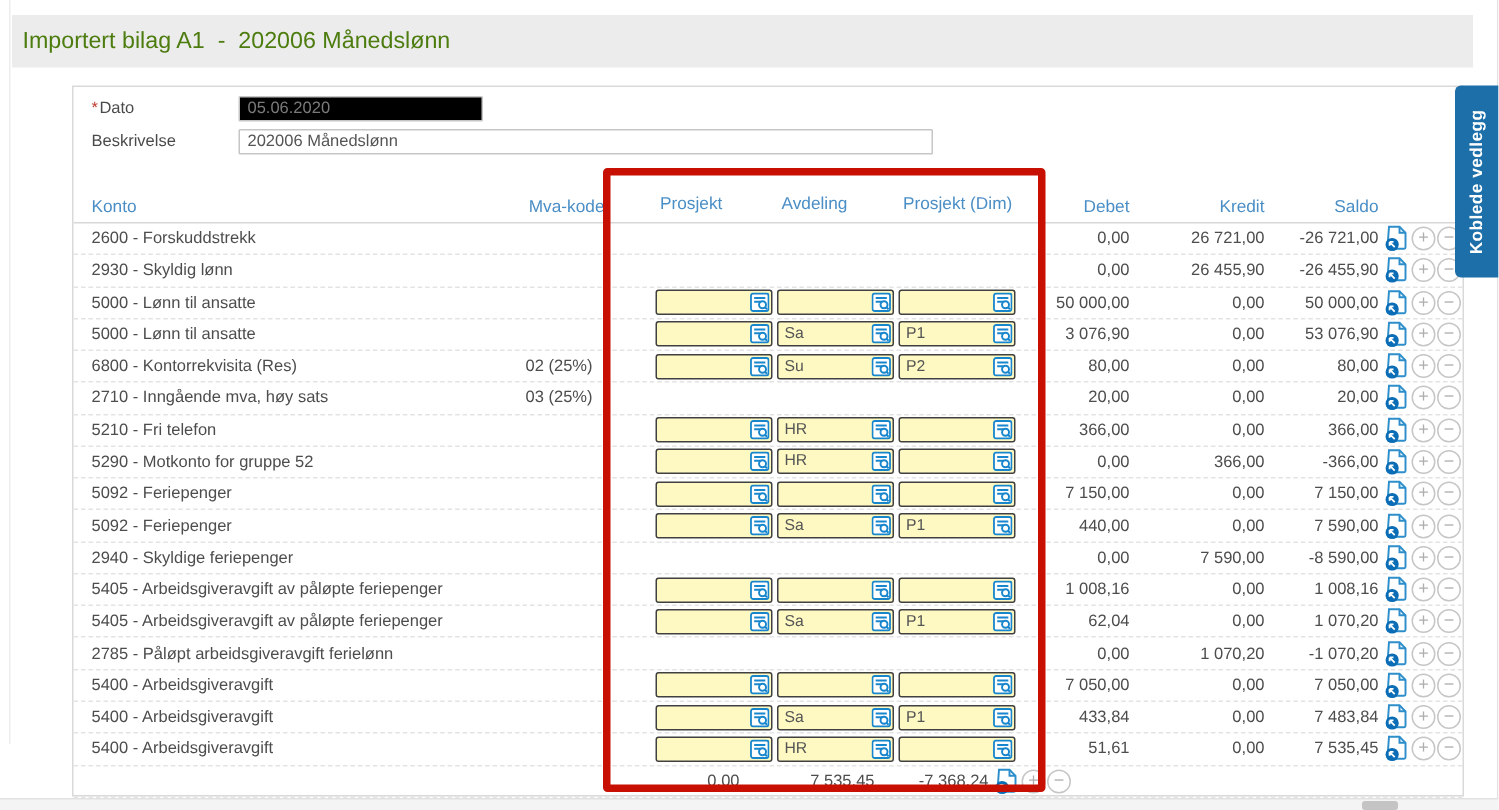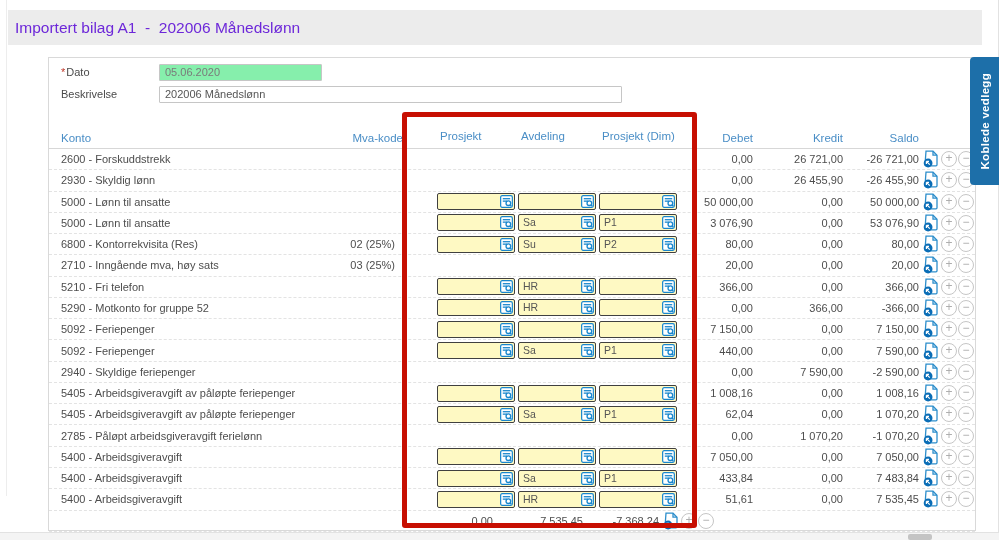--- a/index.html
+++ b/index.html
@@ -8,38 +8,38 @@
     position:relative; overflow:hidden; background:#fff;
     font-family:"Liberation Sans", sans-serif; color:#4d4d4d;
   }
   .left-edge { position:absolute; left:0; top:44; width:7px; height:496px; border-right:1px solid #ededed; background:#fff; }
   .win-right-edge { position:absolute; right:0; top:0; width:1px; height:540px; background:#e2e2e2; }
 
   .title-bar {
     position:absolute; left:8px; top:10px; width:974px; height:35px;
     background:#ececec; display:flex; align-items:center;
   }
-  .title-bar .title { font-size:15.5px; color:#6d28d9; padding-left:7px; white-space:pre; }
+  .title-bar .title { font-size:15.5px; color:#4d7c0f; padding-left:7px; white-space:pre; }
 
   .panel {
     position:absolute; left:48px; top:57px; width:928px; height:474px;
     background:#fff; border:1px solid #d9d9d9;
   }
 
   
   .form-row { position:absolute; left:0; height:18px; display:flex; align-items:center; }
   .form-row.dato { top:5px; }
   .form-row.beskrivelse { top:27px; }
   .form-label { width:98px; margin-left:12px; font-size:11px; color:#4a4a4a; }
   .req { color:#c0392b; margin-right:1px; }
   .txt-input {
     height:17px; border:1px solid #c6c6c6; font-family:"Liberation Sans",sans-serif;
     font-size:11px; color:#555; padding:0 5px; background:#fff; border-radius:1px;
   }
-  .txt-input.disabled { background:#86efac; color:#7a7a7a; }
+  .txt-input.disabled { background:#000000; color:#7a7a7a; }
   #dato-input { width:163px; }
   #beskrivelse-input { width:463px; }
 
   
   .thead, .trow { display:flex; align-items:center; padding-left:12px; }
   .thead {
     position:absolute; left:0; top:70px; width:926px; height:21px;
     border-bottom:1px solid #d7d7d7; color:#4a8ec6; font-size:11.5px;
   }
   .rows { position:absolute; left:0; top:91px; width:926px; }
@@ -579,21 +579,21 @@
       
     </span>
     <span class="c-in">
       
     </span>
     <span class="c-in">
       
     </span>
     <span class="c-debet">0,00</span>
     <span class="c-kredit">7 590,00</span>
-    <span class="c-saldo">-2 590,00</span>
+    <span class="c-saldo">-8 590,00</span>
     <span class="c-actions">
       <svg class="doc-btn" width="18" height="18" viewBox="0 0 17 18">
         <path d="M3.5 1.2 h7 l4 4 v9.6 a1 1 0 0 1 -1 1 h-10 a1 1 0 0 1 -1 -1 z" fill="#fff" stroke="#2d8ecb" stroke-width="1.3"></path>
         <path d="M10.5 1.2 v4 h4" fill="none" stroke="#2d8ecb" stroke-width="1.3"></path>
         <circle cx="5.6" cy="13" r="4.4" fill="#0a6db6"></circle>
         <path d="M3.9 11.3 h2.6 M3.9 11.3 v2.6 M3.9 11.3 l3.4 3.4" stroke="#fff" stroke-width="1.2" fill="none"></path>
       </svg>
       <span class="round-btn">+</span>
       <span class="round-btn">−</span>
     </span>

